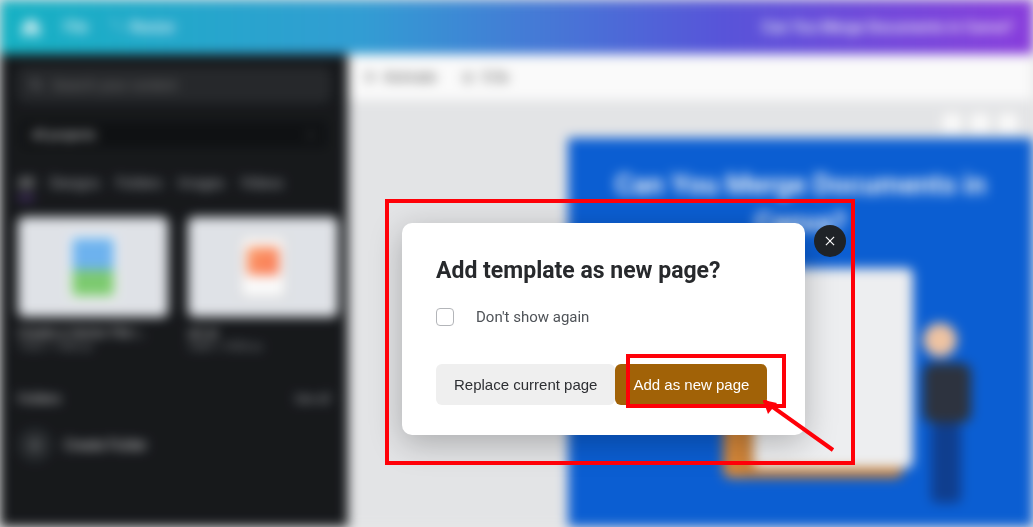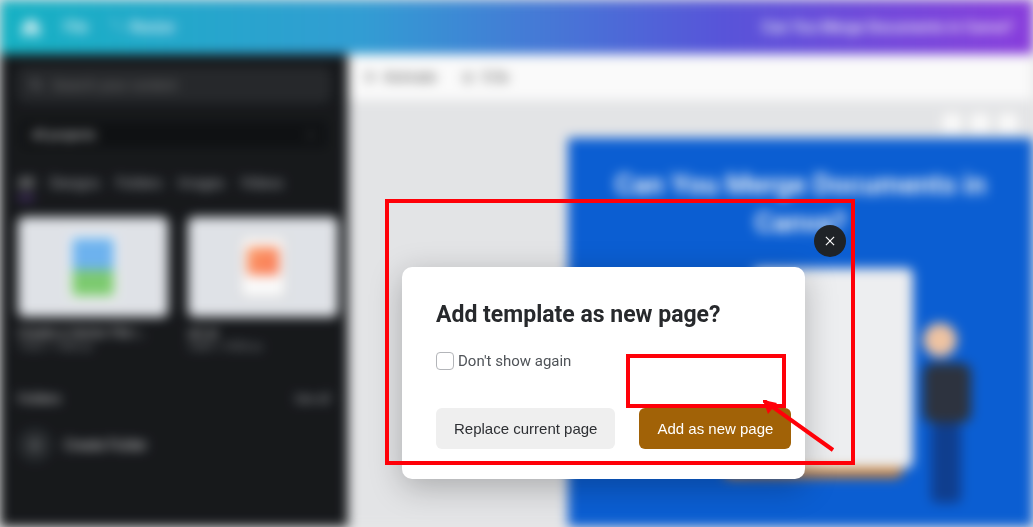--- a/index.html
+++ b/index.html
@@ -136,33 +136,32 @@
       position:absolute; left: 763px; top: 400px; width: 80px; height: 60px; pointer-events:none;
     }
 
     
     .modal {
       position: absolute;
       left: 402px; top: 223px; width: 403px;
       background: #fff; border-radius: 10px;
       box-shadow: 0 8px 32px rgba(0,0,0,0.25);
       padding: 34px 34px 30px 34px;
-      margin-top: 44px;
     }
     .modal-title {
       font-size: 23px; font-weight: 700; color: #27292c; margin-bottom: 24px;
     }
     .checkbox-row {
-      display: flex; gap: 4px; align-items: flex-end; color: #4f5358; font-size: 15px; margin-bottom: 38px;
+      display: flex; gap: 22px; align-items: flex-end; color: #4f5358; font-size: 15px; margin-bottom: 38px;
     }
     .checkbox {
       width:18px; height:18px; border:1.5px solid #b3b5b9; border-radius:4px; display:inline-block; background:#fff;
       cursor: pointer;
     }
-    .modal-actions { display:flex; gap:24px; }
+    .modal-actions { display:flex; gap:0; }
     .btn {
       border: none; cursor: pointer; font-size: 15px; font-weight:500;
       padding: 12px 18px; border-radius: 6px; white-space: nowrap;
     }
     .btn-secondary { background: #efefef; color:#2d2f33; }
     .btn-primary { background: #a16207; color:#fff; }
     .close-btn {
       position: absolute; left: 814px; top: 225px;
       width: 32px; height: 32px; border-radius: 50%;
       background: #1f2327; display:flex; align-items:center; justify-content:center;

